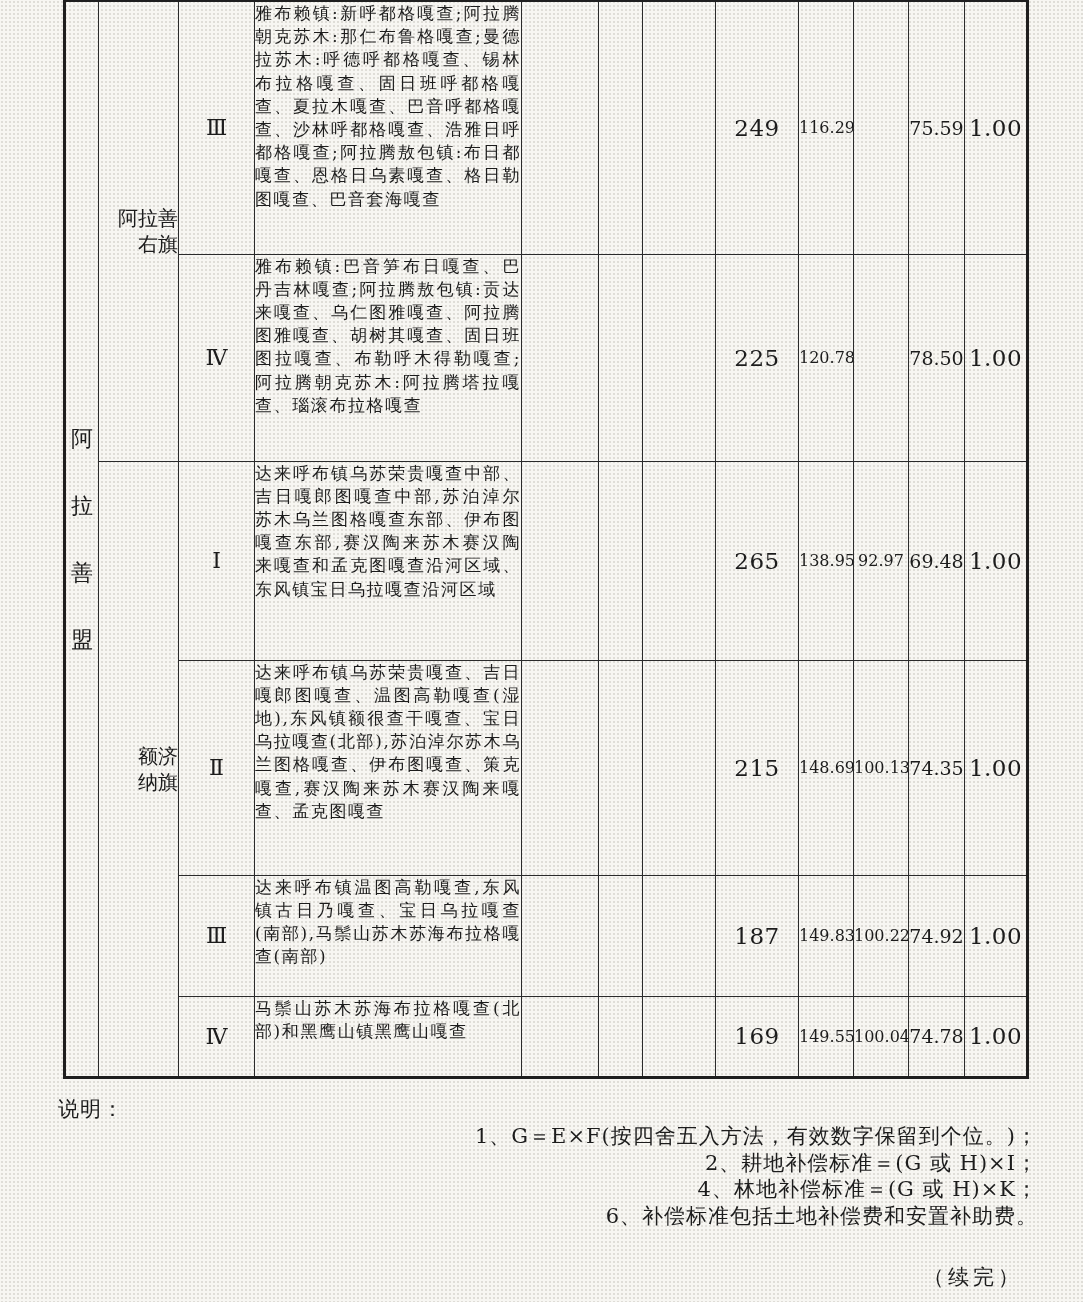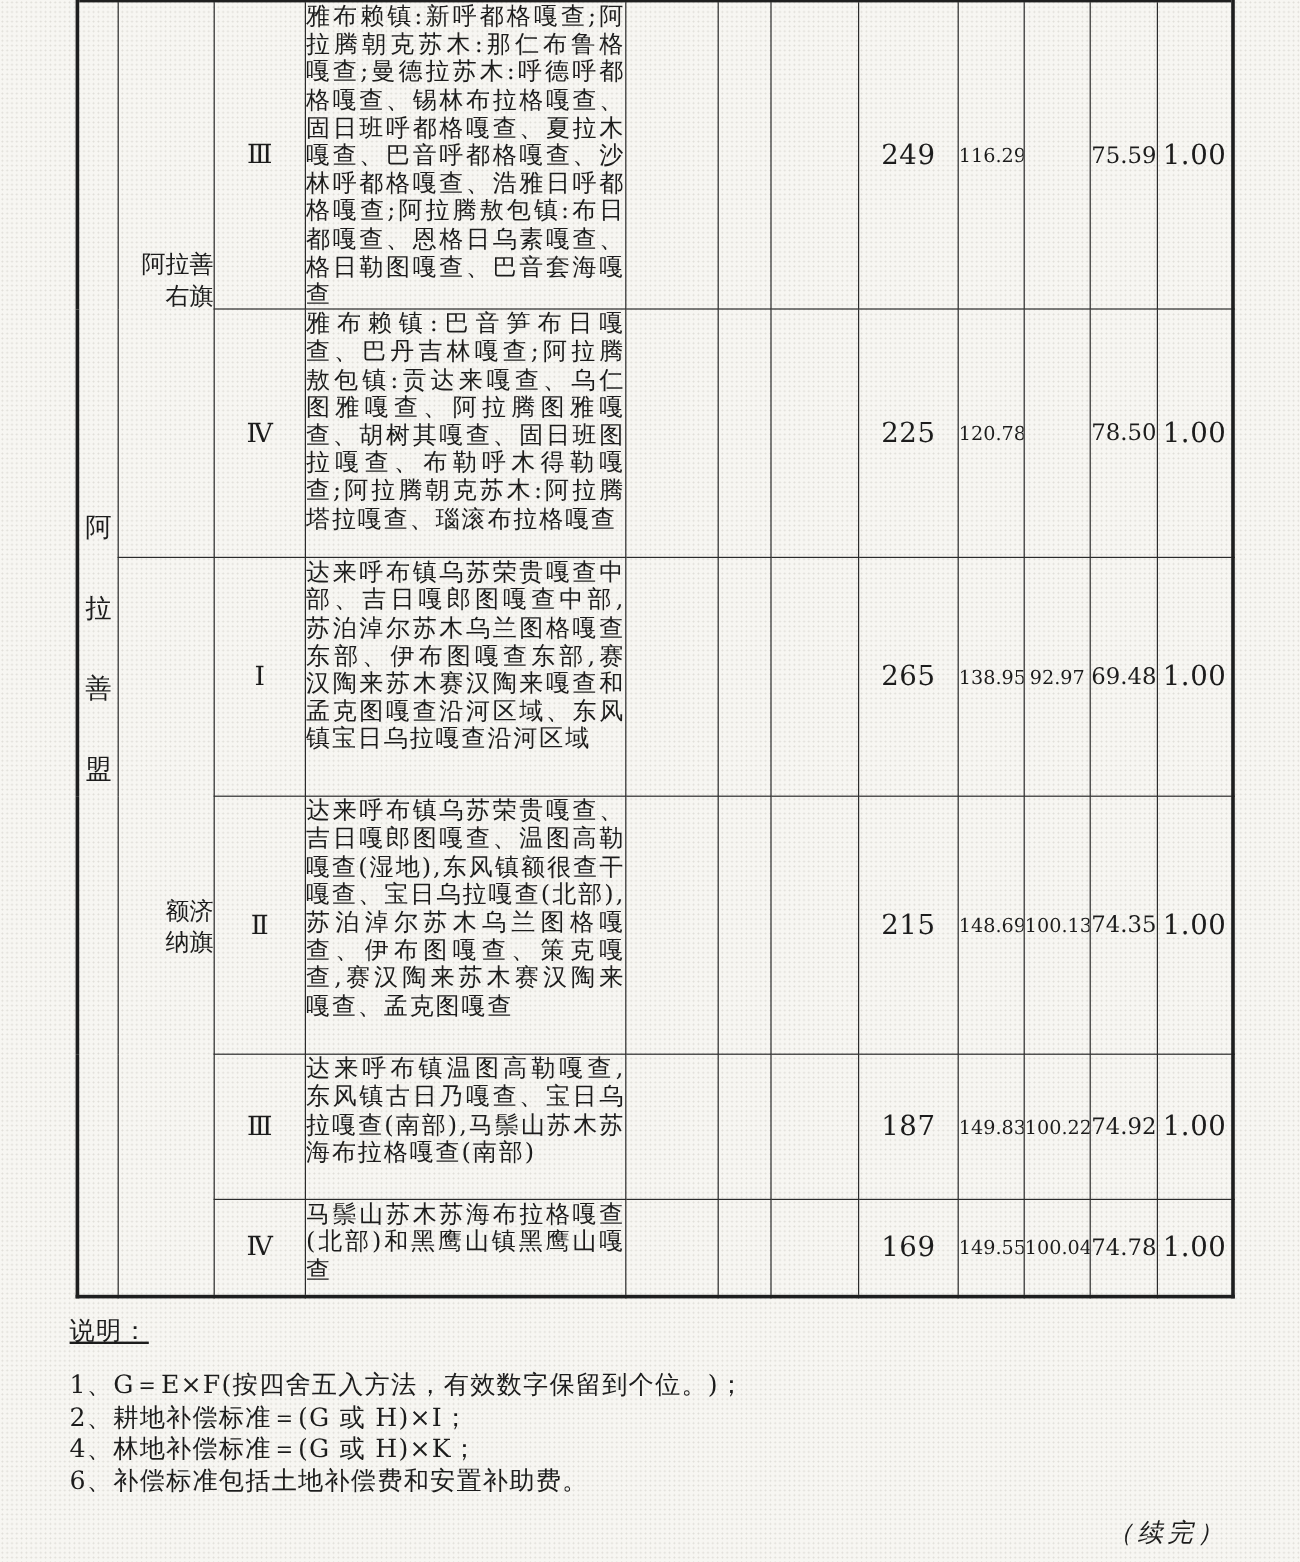--- a/index.html
+++ b/index.html
@@ -62,21 +62,21 @@
     line-height: 26px;
   }
   td.grade {
     text-align: center;
     vertical-align: middle;
     font-size: 22px;
   }
   td.area {
     vertical-align: top;
     text-align: justify;
-    font-size: 20px;
+    font-size: 17px;
     line-height: 23.2px;
     letter-spacing: 1.6px;
     padding: 7px 9px 4px 11px;
   }
   td.num {
     text-align: center;
     vertical-align: middle;
     font-size: 23px;
     letter-spacing: 0.5px;
   }
@@ -86,35 +86,34 @@
   .notes {
     position: absolute;
     left: 58px;
     top: 1095px;
     width: 980px;
     font-size: 21px;
     letter-spacing: 1px;
   }
   .notes-title {
     line-height: 28px;
-    margin-bottom: 18px;
-    text-decoration: underline;
+    margin-bottom: 0;
   }
   .note {
     line-height: 26.5px;
+    text-align: right;
   }
   .continuation {
     position: absolute;
     top: 1263px;
     left: 63px;
     width: 960px;
     text-align: right;
     font-size: 21px;
     letter-spacing: 4px;
-    font-style: italic;
   }
 </style>
 </head>
 <body>
 
 <div class="page">
 
   <table class="doc-table">
     <colgroup>
       <col style="width:34px">

